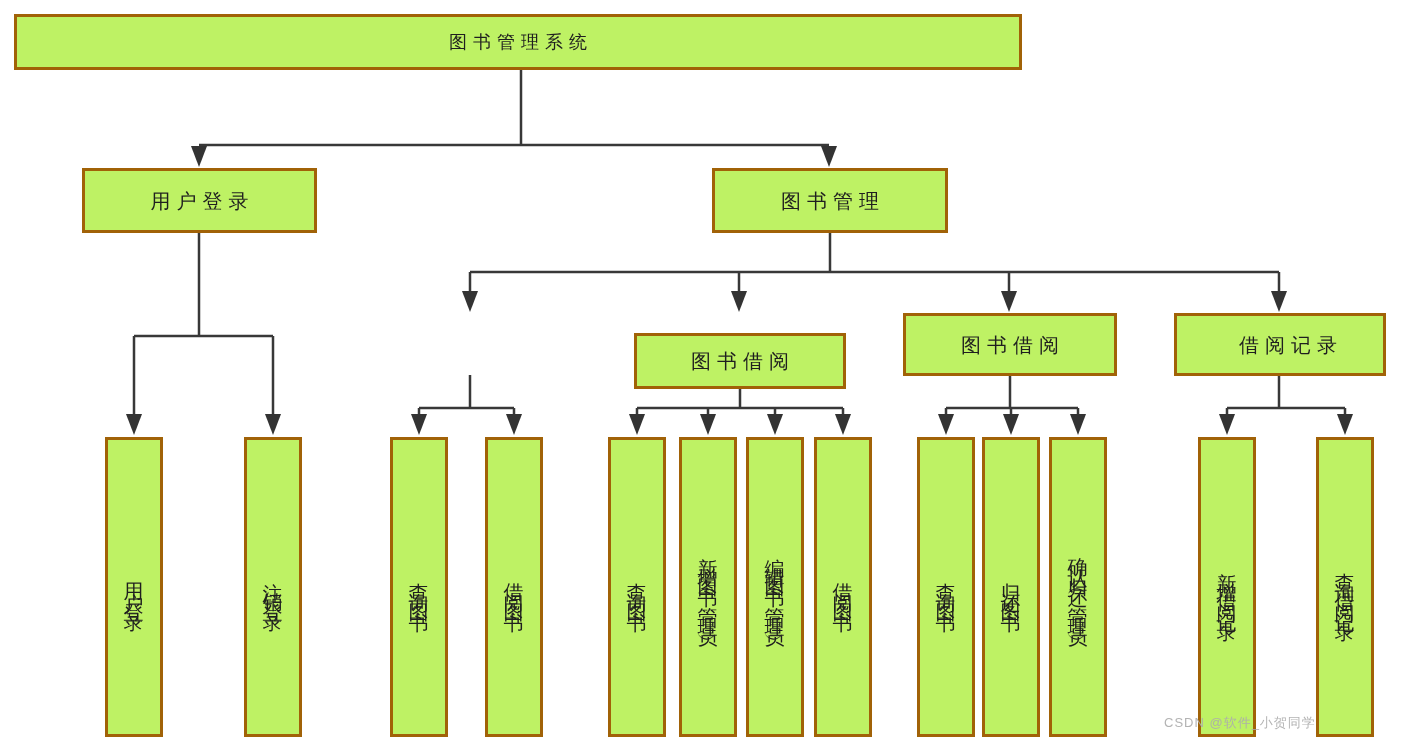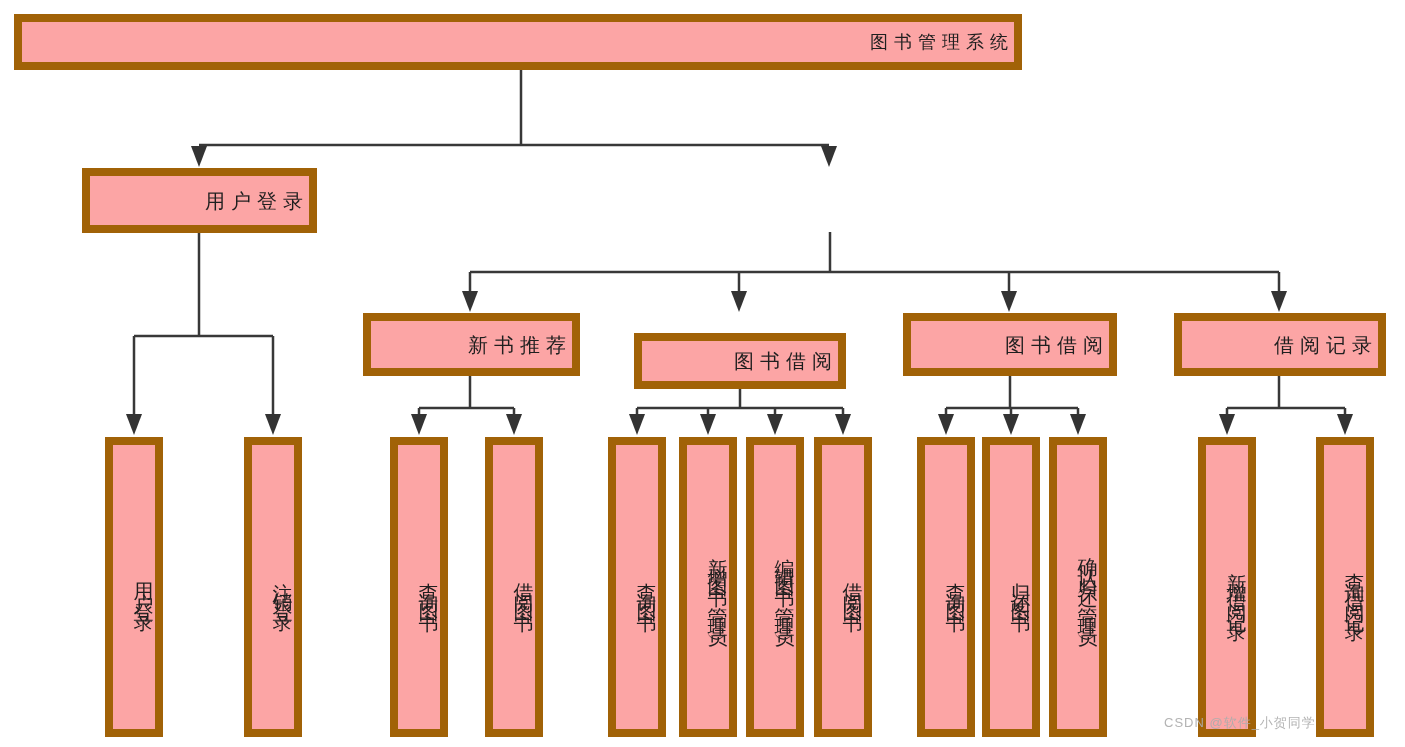--- a/index.html
+++ b/index.html
@@ -10,23 +10,23 @@
     overflow:hidden;
     font-family:"Liberation Sans","DejaVu Sans",sans-serif;
   }
   #stage { position:absolute; inset:0; width:1405px; height:747px; }
   svg.connectors { position:absolute; left:0; top:0; width:1405px; height:747px; z-index:1; }
   svg.connectors path { stroke:#383838; stroke-width:2.5; fill:none; }
   svg.connectors polygon { fill:#333333; stroke:none; }
 
   .node {
     position:absolute;
-    border:8px solid #a16207;
-    background:#fca5a5;
-    display:flex; align-items:center; justify-content:flex-end;
+    border:3px solid #a16207;
+    background:#bef264;
+    display:flex; align-items:center; justify-content:center;
     color:#1f1f1f;
     z-index:2;
   }
   .h-label {
     font-size:20px;
     letter-spacing:6px;
     text-indent:6px;
     white-space:nowrap;
     line-height:1;
   }
@@ -90,24 +90,24 @@
     <polygon points="1337,414 1353,414 1345,435"></polygon>
   </svg>
 
   <div class="node" style="left:14px; top:14px; width:1008px; height:56px;">
     <span class="h-label root-label">图书管理系统</span>
   </div>
 
   <div class="node" style="left:82px; top:168px; width:235px; height:65px;">
     <span class="h-label">用户登录</span>
   </div>
+  <div class="node" style="left:712px; top:168px; width:236px; height:65px;">
+    <span class="h-label">图书管理</span>
+  </div>
 
-  <div class="node" style="left:363px; top:313px; width:217px; height:63px;">
-    <span class="h-label">新书推荐</span>
-  </div>
   <div class="node" style="left:634px; top:313px; width:212px; height:56px;margin-top:20px;">
     <span class="h-label">图书借阅</span>
   </div>
   <div class="node" style="left:903px; top:313px; width:214px; height:63px;">
     <span class="h-label">图书借阅</span>
   </div>
   <div class="node" style="left:1174px; top:313px; width:212px; height:63px;padding-left:16px;">
     <span class="h-label">借阅记录</span>
   </div>
 

